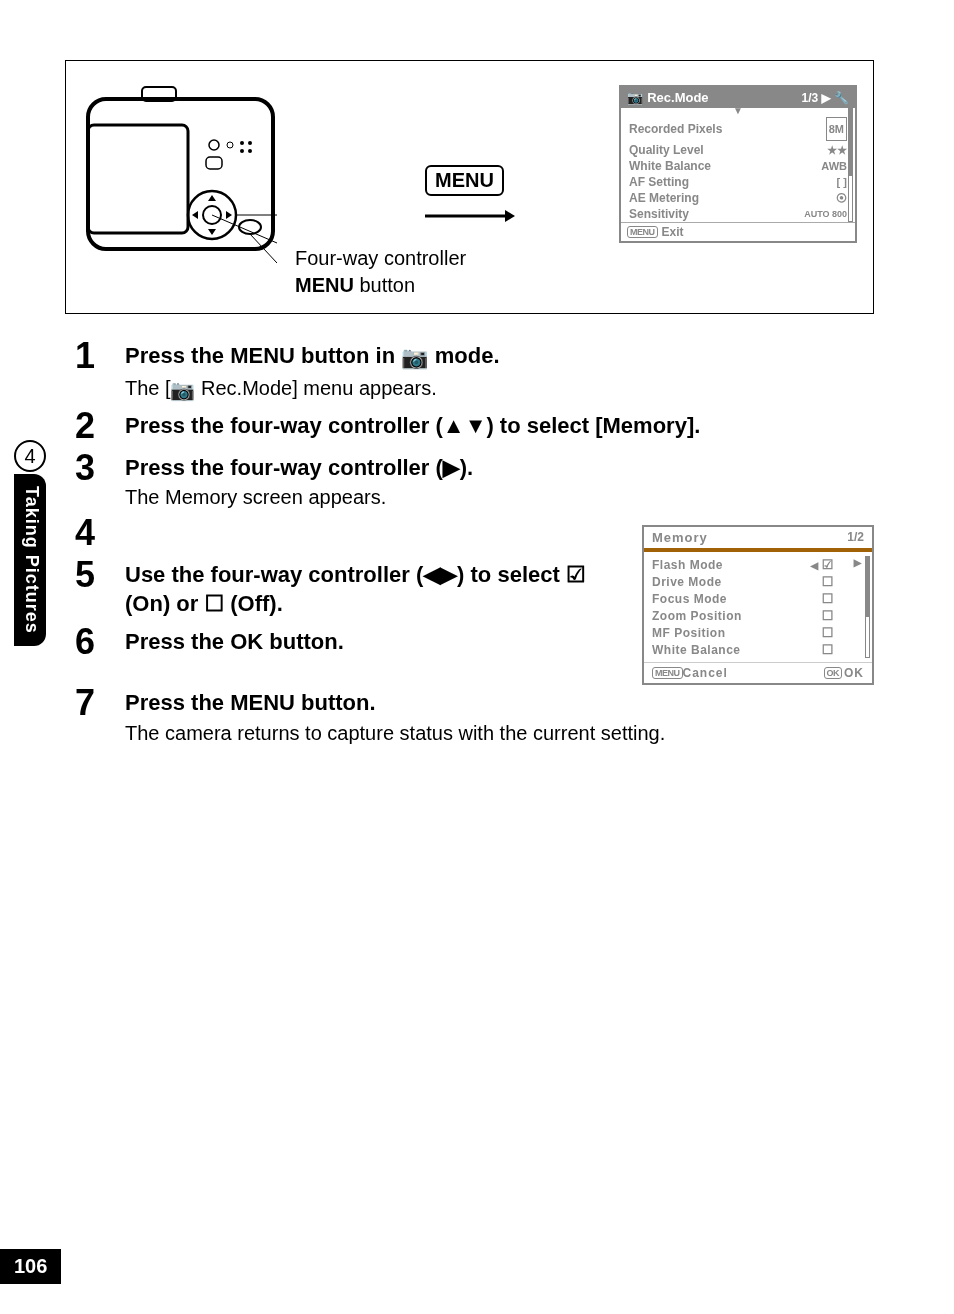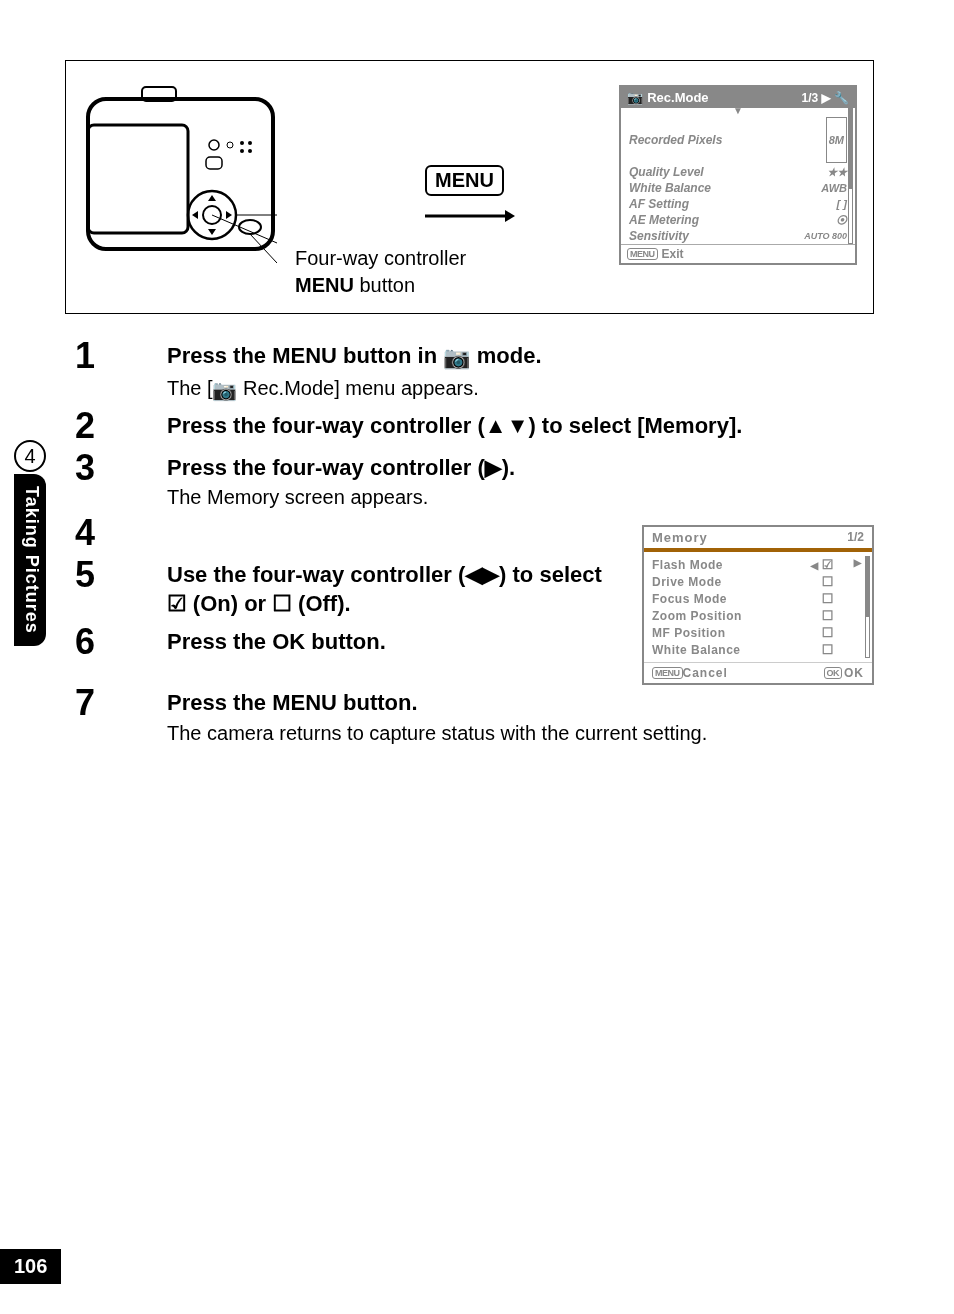--- a/index.html
+++ b/index.html
@@ -125,21 +125,20 @@
     font-size:10px;
     height:8px;
   }
   .lcd-row {
     display: flex;
     padding: 1px 8px;
     color: #888;
     font-weight: bold;
     font-size: 12px;
     align-items: center;
-    font-style: italic;
   }
   .lcd-row .val {
     margin-left: auto;
     font-size: 11px;
   }
   .lcd-footer {
     padding: 2px 6px;
     border-top: 1px solid #aaa;
     color: #888;
     font-weight: bold;
@@ -172,21 +171,20 @@
   .step-num {
     font-size: 36px;
     font-weight: bold;
     width: 40px;
     text-align: center;
     line-height: 1;
   }
   .step-body {
     flex: 1;
     padding-top: 4px;
-    margin-left: 42px;
   }
   .step-title {
     font-size: 22px;
     font-weight: bold;
     line-height: 1.3;
   }
   .step-desc {
     font-size: 20px;
     margin-top: 4px;
   }
@@ -247,21 +245,21 @@
   .memory-lcd-footer .ok-side{margin-left:auto;display:flex;align-items:center;gap:2px;}
   .mini-btn {
     border: 1px solid #888;
     border-radius: 3px;
     font-size: 9px;
     padding: 0 2px;
     font-family: Arial;
     letter-spacing: -0.5px;
   }
   .camera-svg-wrap { width: 195px; }
-  .val-box{border:1px solid #888;padding:16px 2px;font-size:10px;}
+  .val-box{border:1px solid #888;padding:5px 2px;font-size:10px;}
 </style>
 </head>
 <body>
 
 <div class="page">
 
   <div class="side-tab">
     <div class="side-tab-circle">4</div>
     <div class="side-tab-bar">Taking Pictures</div>
   </div>

